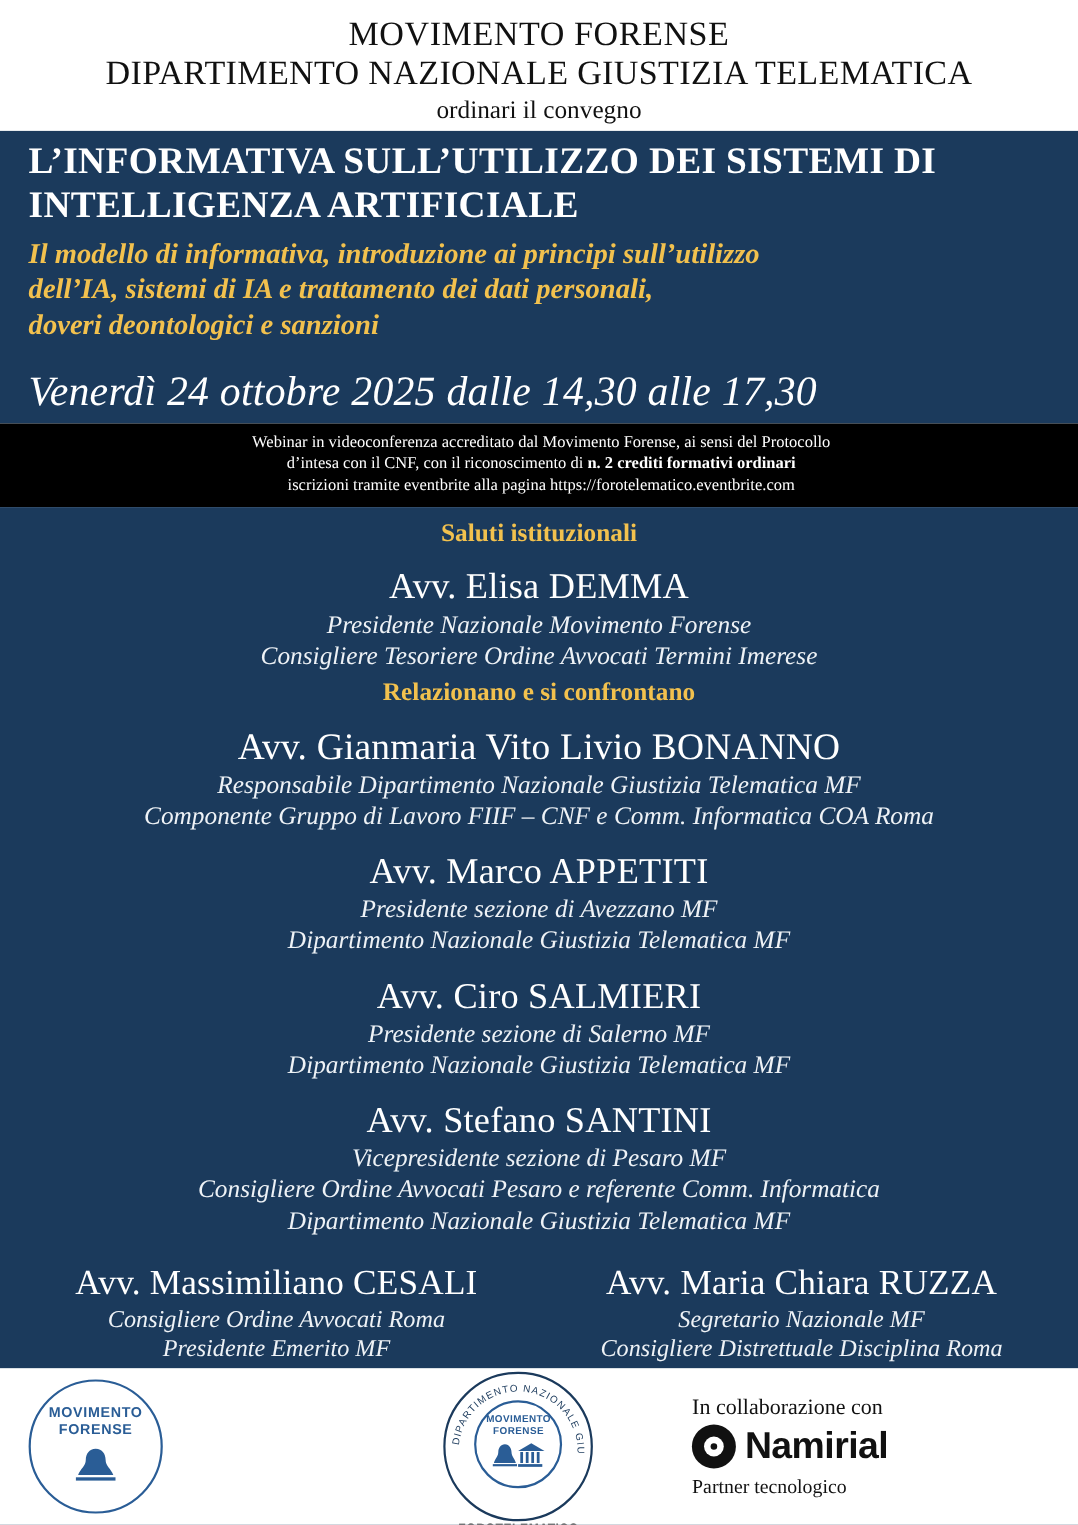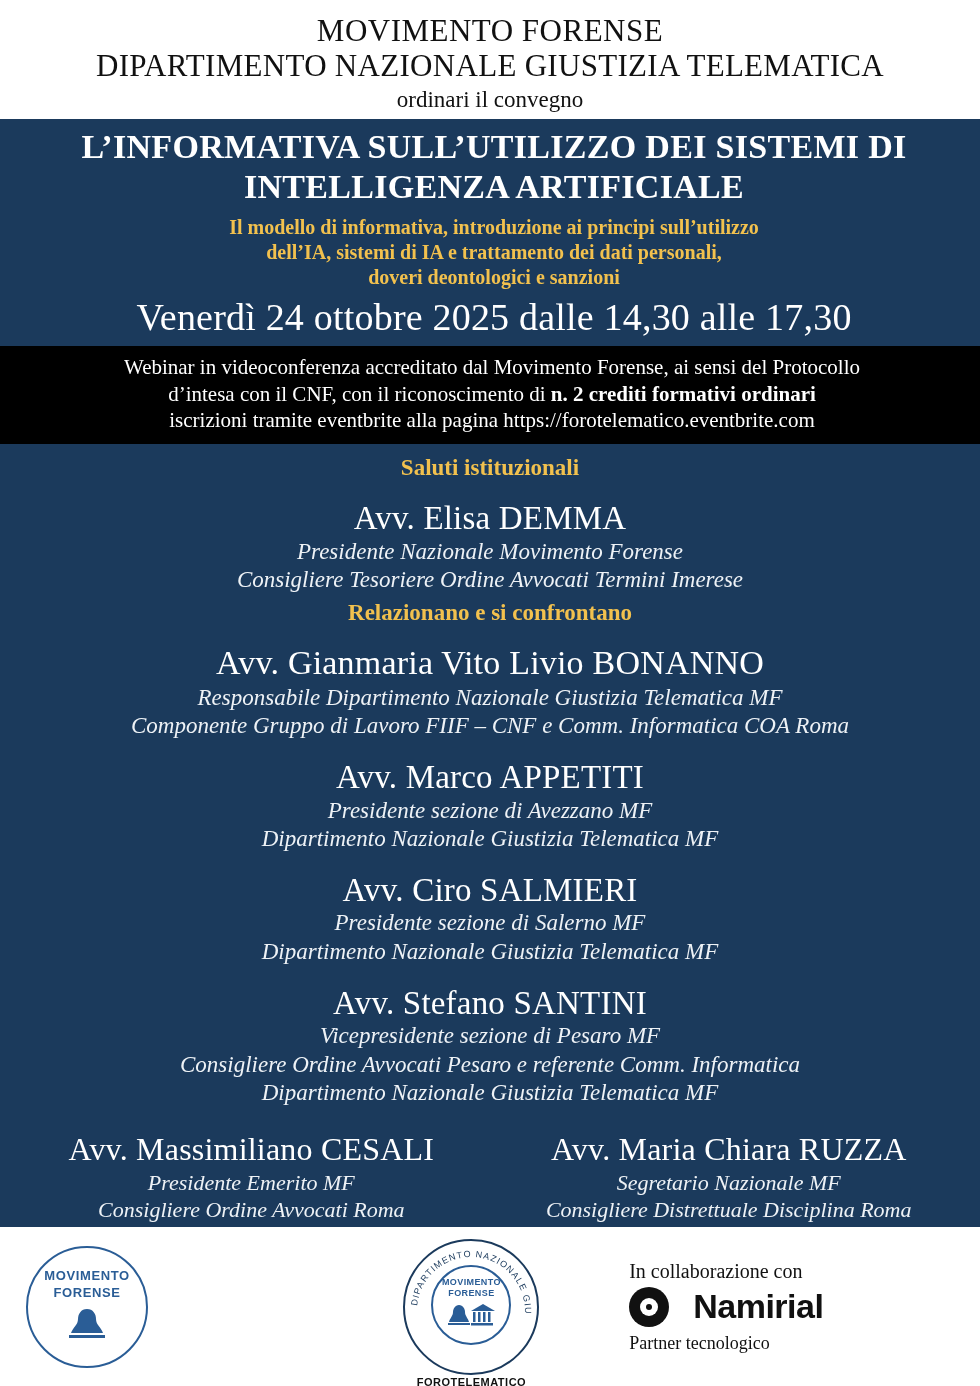--- a/index.html
+++ b/index.html
@@ -42,51 +42,53 @@
   .header .presenta {
     font-size: 23px;
     margin-top: 4px;
     line-height: 1.1;
   }
 
   
   .titleblock {
     background: #1b3a5c;
     color: #ffffff;
-    text-align: center;
+    text-align: left;
     padding: 8px 18px 4px 26px;
   }
   .titleblock .t1 {
     font-size: 34px;
     font-weight: bold;
     line-height: 1.18;
     letter-spacing: 0.3px;
   }
   .titleblock .subtitle {
     color: #f2c14e;
-    font-weight: bold;
-    font-size: 20px;
+    font-style: italic;
+    font-weight: bold;
+    font-size: 26px;
     line-height: 1.25;
     margin-top: 8px;
   }
   .titleblock .datetime {
     font-size: 38px;
-    margin-top: 6px;
+    margin-top: 23px;
     margin-bottom: 2px;
     line-height: 1.15;
     letter-spacing: 0.2px;
+    font-style: italic;
   }
 
   
   .notice {
     background: #000000;
     color: #ffffff;
     text-align: center;
     padding: 8px 24px 10px 28px;
-    font-size: 21px;
+    font-size: 15px;
     line-height: 1.28;
   }
   .notice b { font-weight: bold; }
 
   
   .program {
     background: #1b3a5c;
     color: #ffffff;
     text-align: center;
     flex: 1 1 auto;
@@ -228,21 +230,21 @@
     margin-bottom: 4px;
   }
   .partner-text {
     font-size: 18px;
     color: #111;
     margin-top: 6px;
   }
   .namirial {
     display: flex;
     align-items: center;
-    gap: 24px;
+    gap: 8px;
   }
   .namirial .nm-mark {
     width: 40px; height: 40px;
     border-radius: 50%;
     background: #111;
     position: relative;
   }
   .namirial .nm-mark::after {
     content: "";
     position: absolute;
@@ -326,22 +328,22 @@
     <div class="speaker">
       <div class="person-name">Avv. Stefano SANTINI</div>
       <div class="person-role">Vicepresidente sezione di Pesaro MF</div>
       <div class="person-role">Consigliere Ordine Avvocati Pesaro e referente Comm. Informatica</div>
       <div class="person-role">Dipartimento Nazionale Giustizia Telematica MF</div>
     </div>
 
     <div class="two-col">
       <div class="col">
         <div class="person-name">Avv. Massimiliano CESALI</div>
+        <div class="person-role">Consigliere Ordine Avvocati Roma</div>
         <div class="person-role">Presidente Emerito MF</div>
-        <div class="person-role">Consigliere Ordine Avvocati Roma</div>
       </div>
       <div class="col">
         <div class="person-name">Avv. Maria Chiara RUZZA</div>
         <div class="person-role">Segretario Nazionale MF</div>
         <div class="person-role">Consigliere Distrettuale Disciplina Roma</div>
       </div>
     </div>
 
   </div>
 

